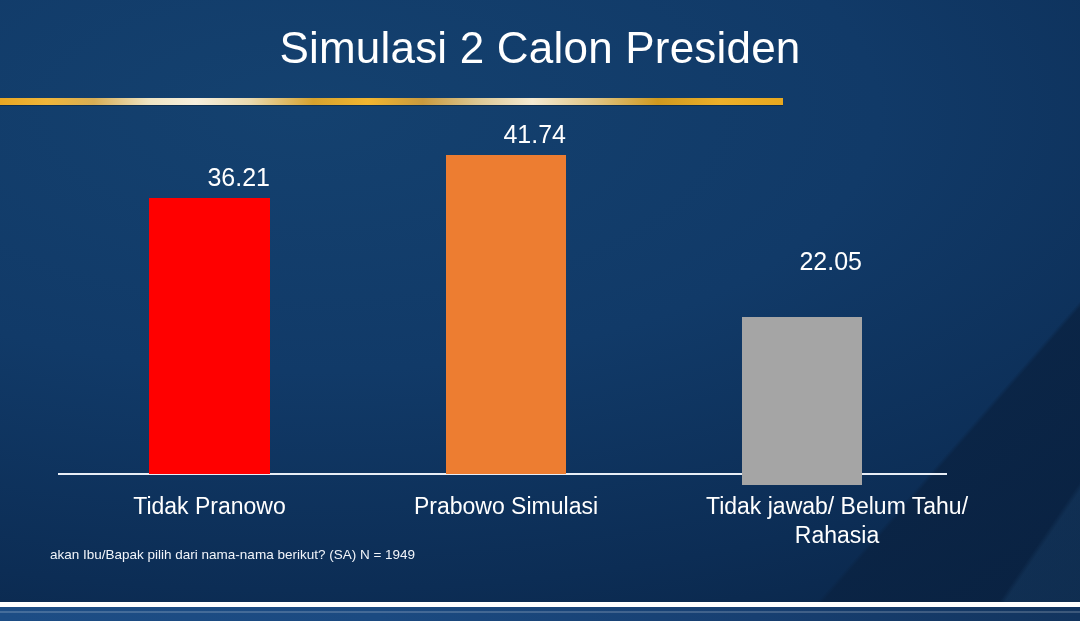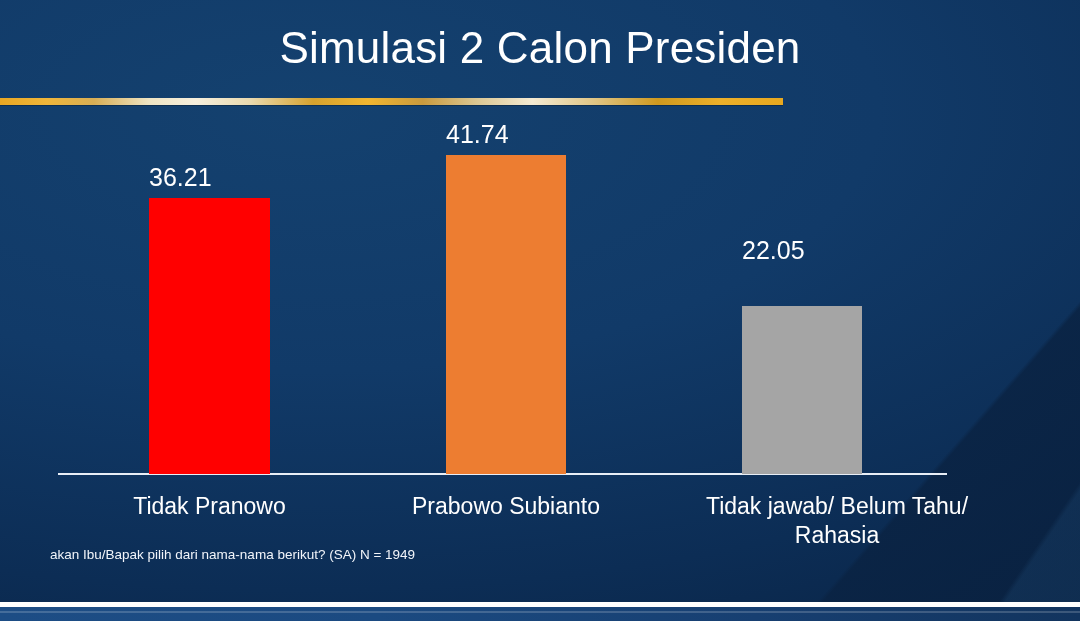--- a/index.html
+++ b/index.html
@@ -109,21 +109,21 @@
     position: absolute;
     bottom: 0;
   }
   .bar {
     position: absolute;
     bottom: 0;
   }
   .bar-value {
     position: absolute;
     width: 100%;
-    text-align: left;
+    text-align: right;
     color: #ffffff;
     font-size: 25px;
     line-height: 1;
     white-space: nowrap;
   }
   .cat-label {
     position: absolute;
     color: #ffffff;
     font-size: 23px;
     line-height: 1.26;
@@ -185,23 +185,23 @@
     <div class="bar-group" style="left:149px; bottom:147px; width:121px; height:276px;">
       <div class="bar-value" style="top:-33px;">36.21</div>
       <div class="bar" style="left:0; width:121px; height:276px; background:#ff0000;"></div>
     </div>
     <div class="cat-label" style="left:89px; top:492px; width:241px;">Tidak Pranowo</div>
 
     <div class="bar-group" style="left:446px; bottom:147px; width:120px; height:319px;">
       <div class="bar-value" style="top:-33px;">41.74</div>
       <div class="bar" style="left:0; width:120px; height:319px; background:#ed7d31;"></div>
     </div>
-    <div class="cat-label" style="left:386px; top:492px; width:240px;">Prabowo Subianto</div>
-
-    <div class="bar-group" style="left:742px; bottom:147px; width:120px; height:203px;">
+    <div class="cat-label" style="left:386px; top:492px; width:240px;">Prabowo Simulasi</div>
+
+    <div class="bar-group" style="left:742px; bottom:136px; width:120px; height:203px;">
       <div class="bar-value" style="top:-33px;">22.05</div>
       <div class="bar" style="left:0; width:120px; height:168px; background:#a5a5a5;"></div>
     </div>
     <div class="cat-label" style="left:678px; top:492px; width:318px;">Tidak jawab/ Belum Tahu/ Rahasia</div>
   </div>
 
   <div id="footnote">
     <div>akan Ibu/Bapak pilih dari nama-nama berikut? (SA) N = 1949</div>
   </div>
 

